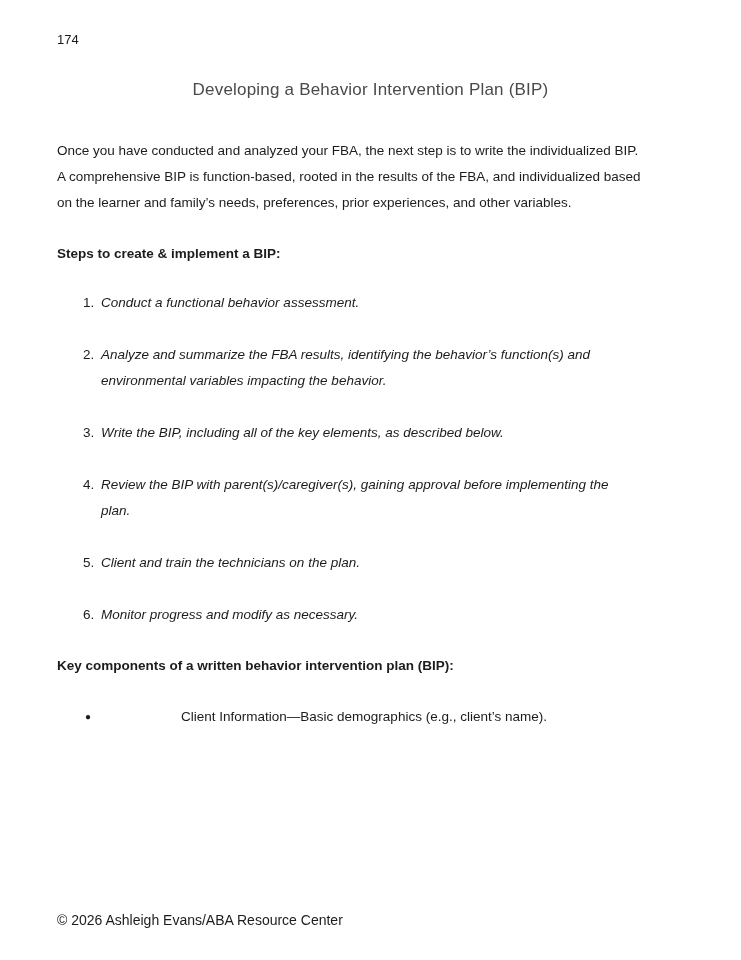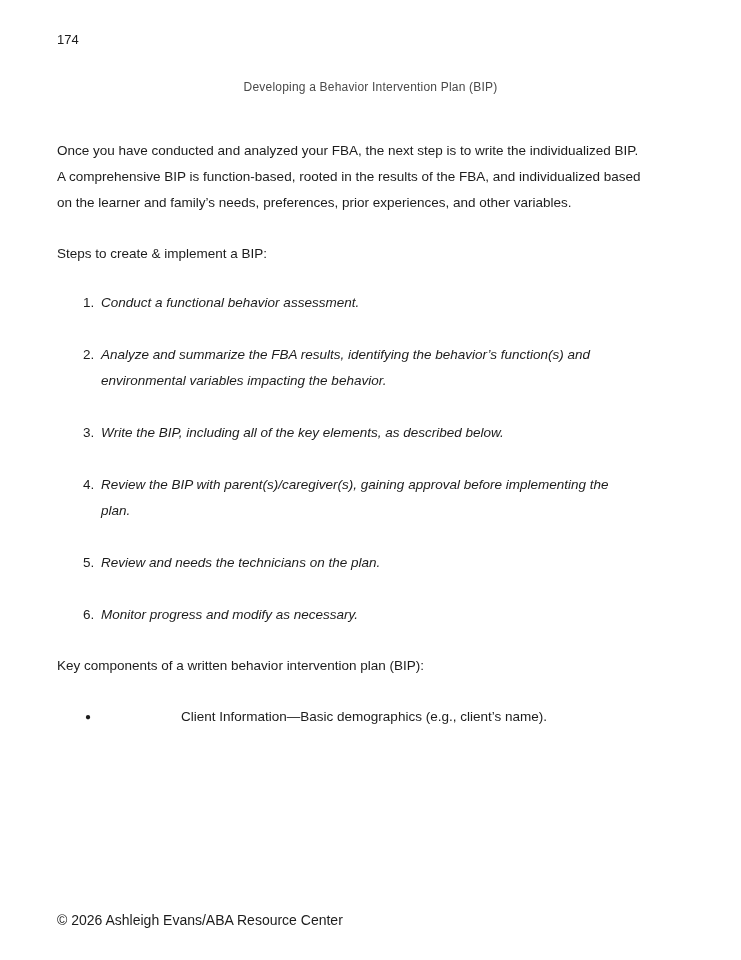--- a/index.html
+++ b/index.html
@@ -23,38 +23,38 @@
     left: 57px;
     font-size: 13px;
     color: #1c1c1c;
   }
   .doc-title {
     position: absolute;
     top: 80px;
     left: 0;
     width: 100%;
     text-align: center;
-    font-size: 12px;
+    font-size: 17px;
     color: #4a4a4a;
     letter-spacing: 0.2px;
   }
   .content {
     position: absolute;
     top: 138px;
     left: 57px;
     width: 600px;
     font-size: 13.5px;
     line-height: 26px;
   }
   .intro-paragraph {
     margin: 0 0 0 0;
     max-width: 592px;
   }
   .section-heading {
-    font-weight: normal;
+    font-weight: bold;
     margin-top: 25px;
     margin-bottom: 0;
     font-size: 13.5px;
   }
   ol.steps-list {
     list-style: none;
     margin: 23px 0 0 0;
     padding: 0 0 0 26px;
   }
   ol.steps-list li {
@@ -131,21 +131,21 @@
       <li>
         <span class="num">3.</span>
         <span class="step-text">Write the BIP, including all of the key elements, as described below.</span>
       </li>
       <li>
         <span class="num">4.</span>
         <span class="step-text">Review the BIP with parent(s)/caregiver(s), gaining approval before implementing the plan.</span>
       </li>
       <li>
         <span class="num">5.</span>
-        <span class="step-text">Review and needs the technicians on the plan.</span>
+        <span class="step-text">Client and train the technicians on the plan.</span>
       </li>
       <li>
         <span class="num">6.</span>
         <span class="step-text">Monitor progress and modify as necessary.</span>
       </li>
     </ol>
 
     <p class="section-heading">Key components of a written behavior intervention plan (BIP):</p>
 
 

